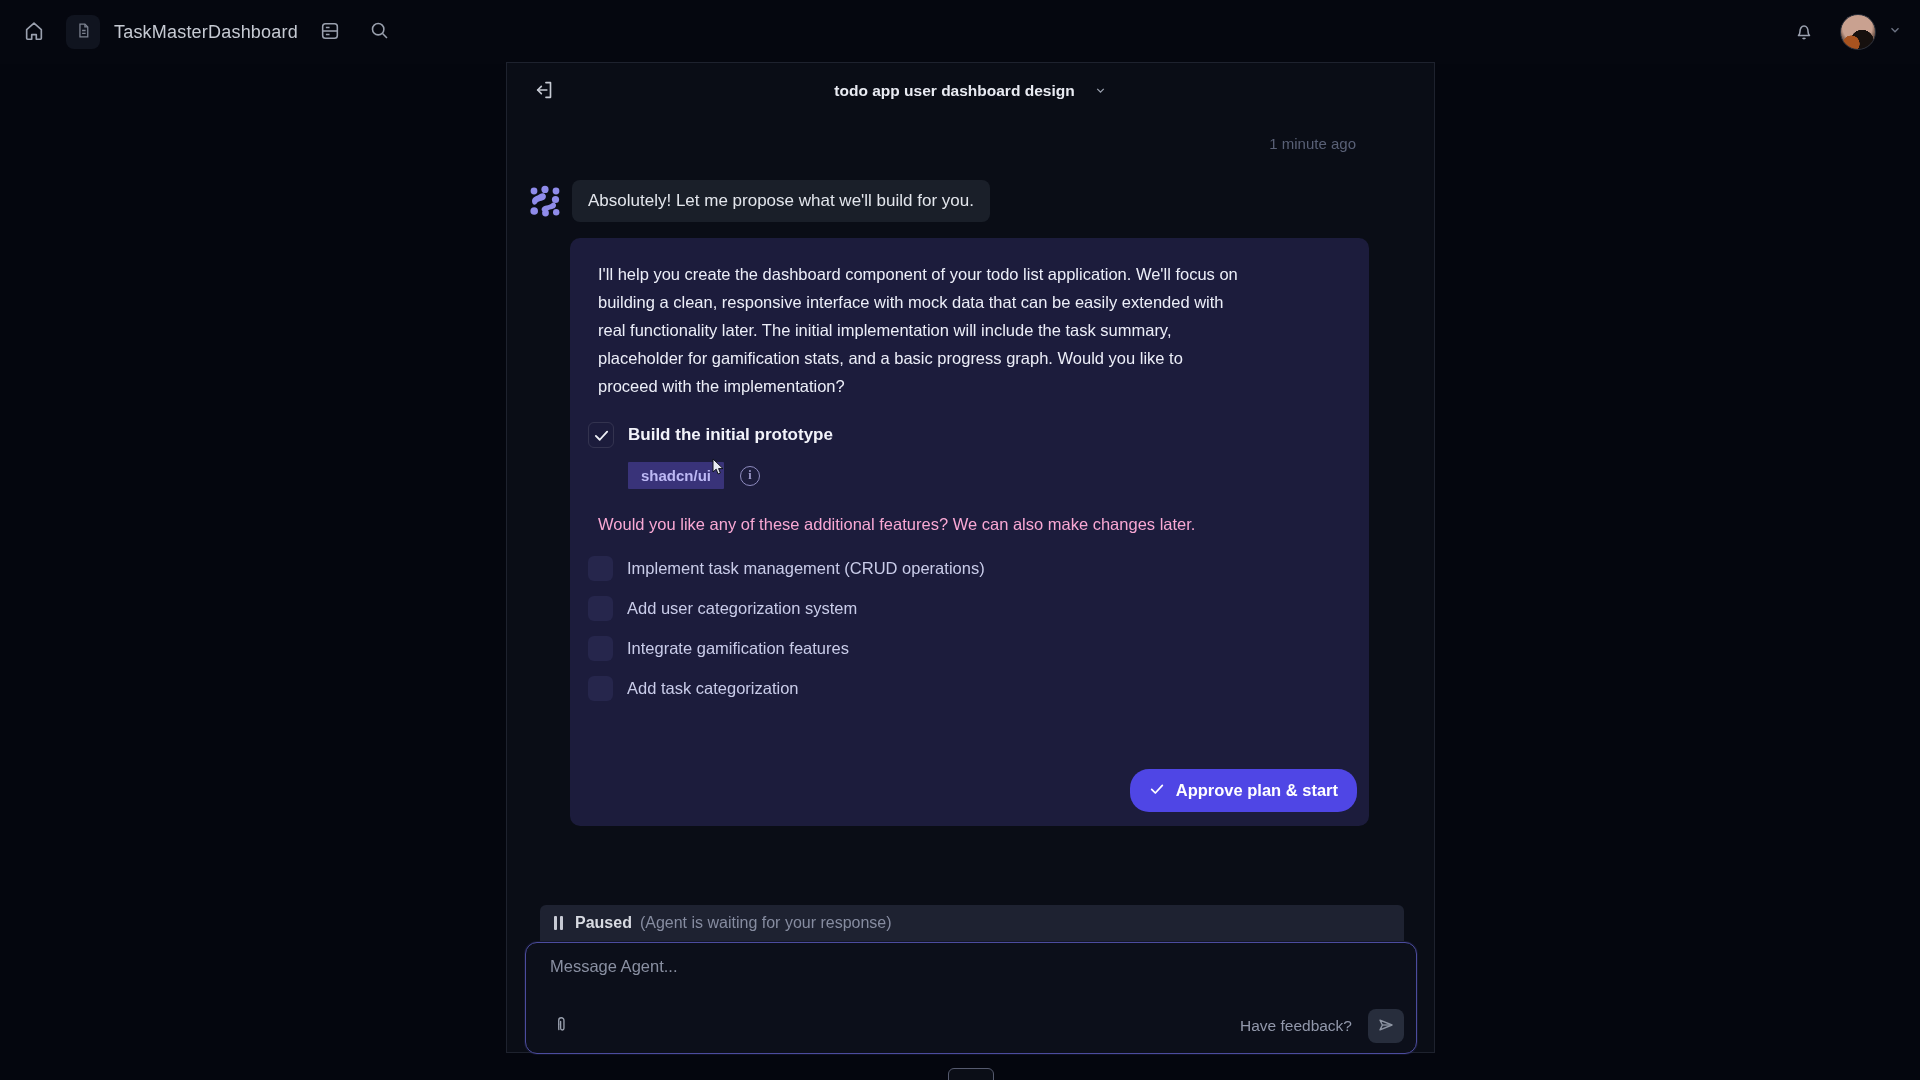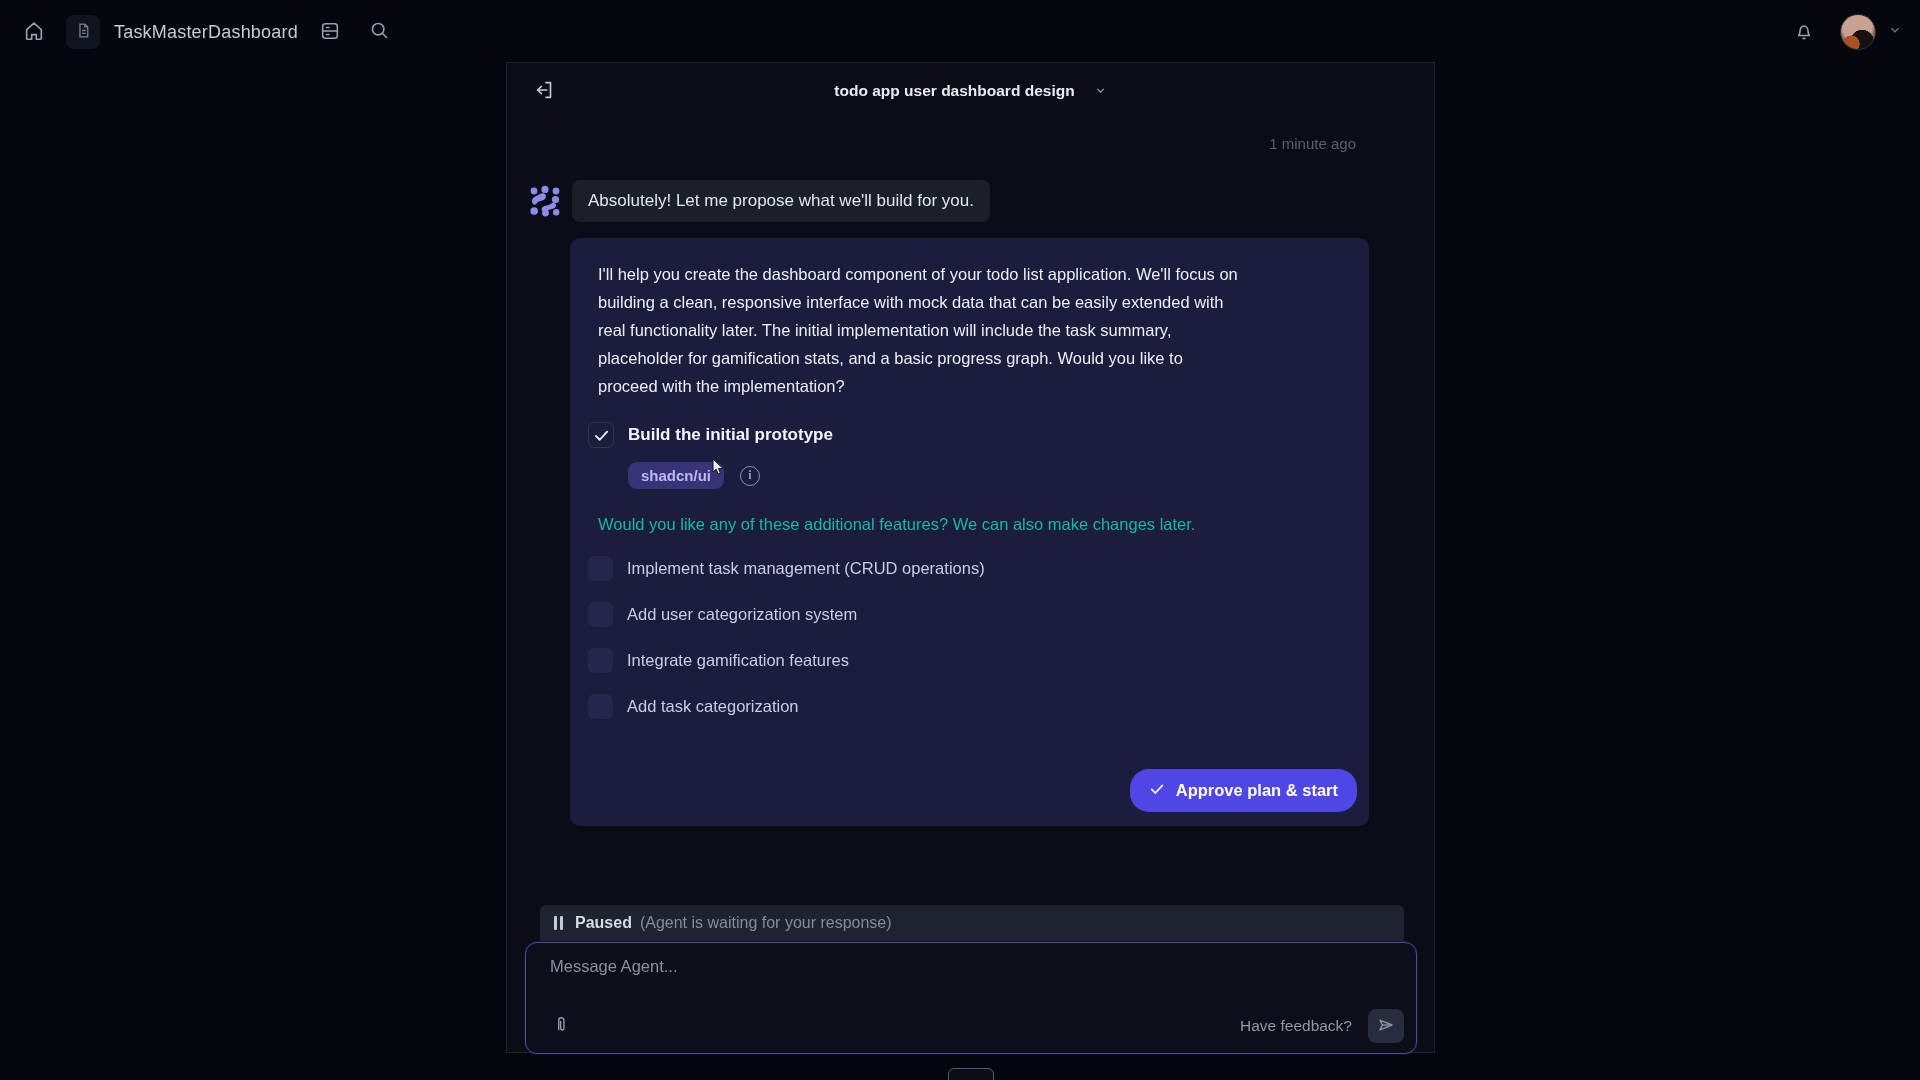--- a/index.html
+++ b/index.html
@@ -94,36 +94,36 @@
     border: 1px solid rgba(255,255,255,0.10);
     display: flex; align-items: center; justify-content: center;
     color: #eef0f6; font-size: 16px;
   }
   .primary-task-label { font-size: 17px; font-weight: 700; color: #f2f3fa; }
 
   .badge-row { display: flex; align-items: center; gap: 16px; margin: 14px 0 0 46px; }
   .badge {
     background: #393379; color: #bdb9f5;
     font-size: 15px; font-weight: 600;
-    padding: 5px 13px; border-radius: 9px; cursor: pointer;
+    padding: 5px 13px; border-radius: 1px; cursor: pointer;
   }
   .info-icon {
     width: 20px; height: 20px; border-radius: 50%;
     border: 1.6px solid #8f8cc0; color: #9f9ccc;
     display: flex; align-items: center; justify-content: center;
     font-size: 12px; font-weight: 700; font-family: "Liberation Serif", serif;
     cursor: pointer;
   }
 
   .features-question {
     margin: 26px 0 0 16px;
-    font-size: 16.5px; font-weight: 500; color: #14b8a6;
-  }
-
-  .feature-list { margin: 22px 0 0 6px; display: flex; flex-direction: column; gap: 21px; }
+    font-size: 16.5px; font-weight: 500; color: #f9a8d4;
+  }
+
+  .feature-list { margin: 22px 0 0 6px; display: flex; flex-direction: column; gap: 15px; }
   .feature-row { display: flex; align-items: center; gap: 14px; cursor: pointer; }
   .cb-unchecked {
     width: 25px; height: 25px; border-radius: 6px;
     background: #26264c;
   }
   .feature-label { font-size: 16.5px; font-weight: 500; color: #c9cce9; }
 
   .approve-btn {
     position: absolute; right: 12px; bottom: 14px;
     display: flex; align-items: center; gap: 11px;

